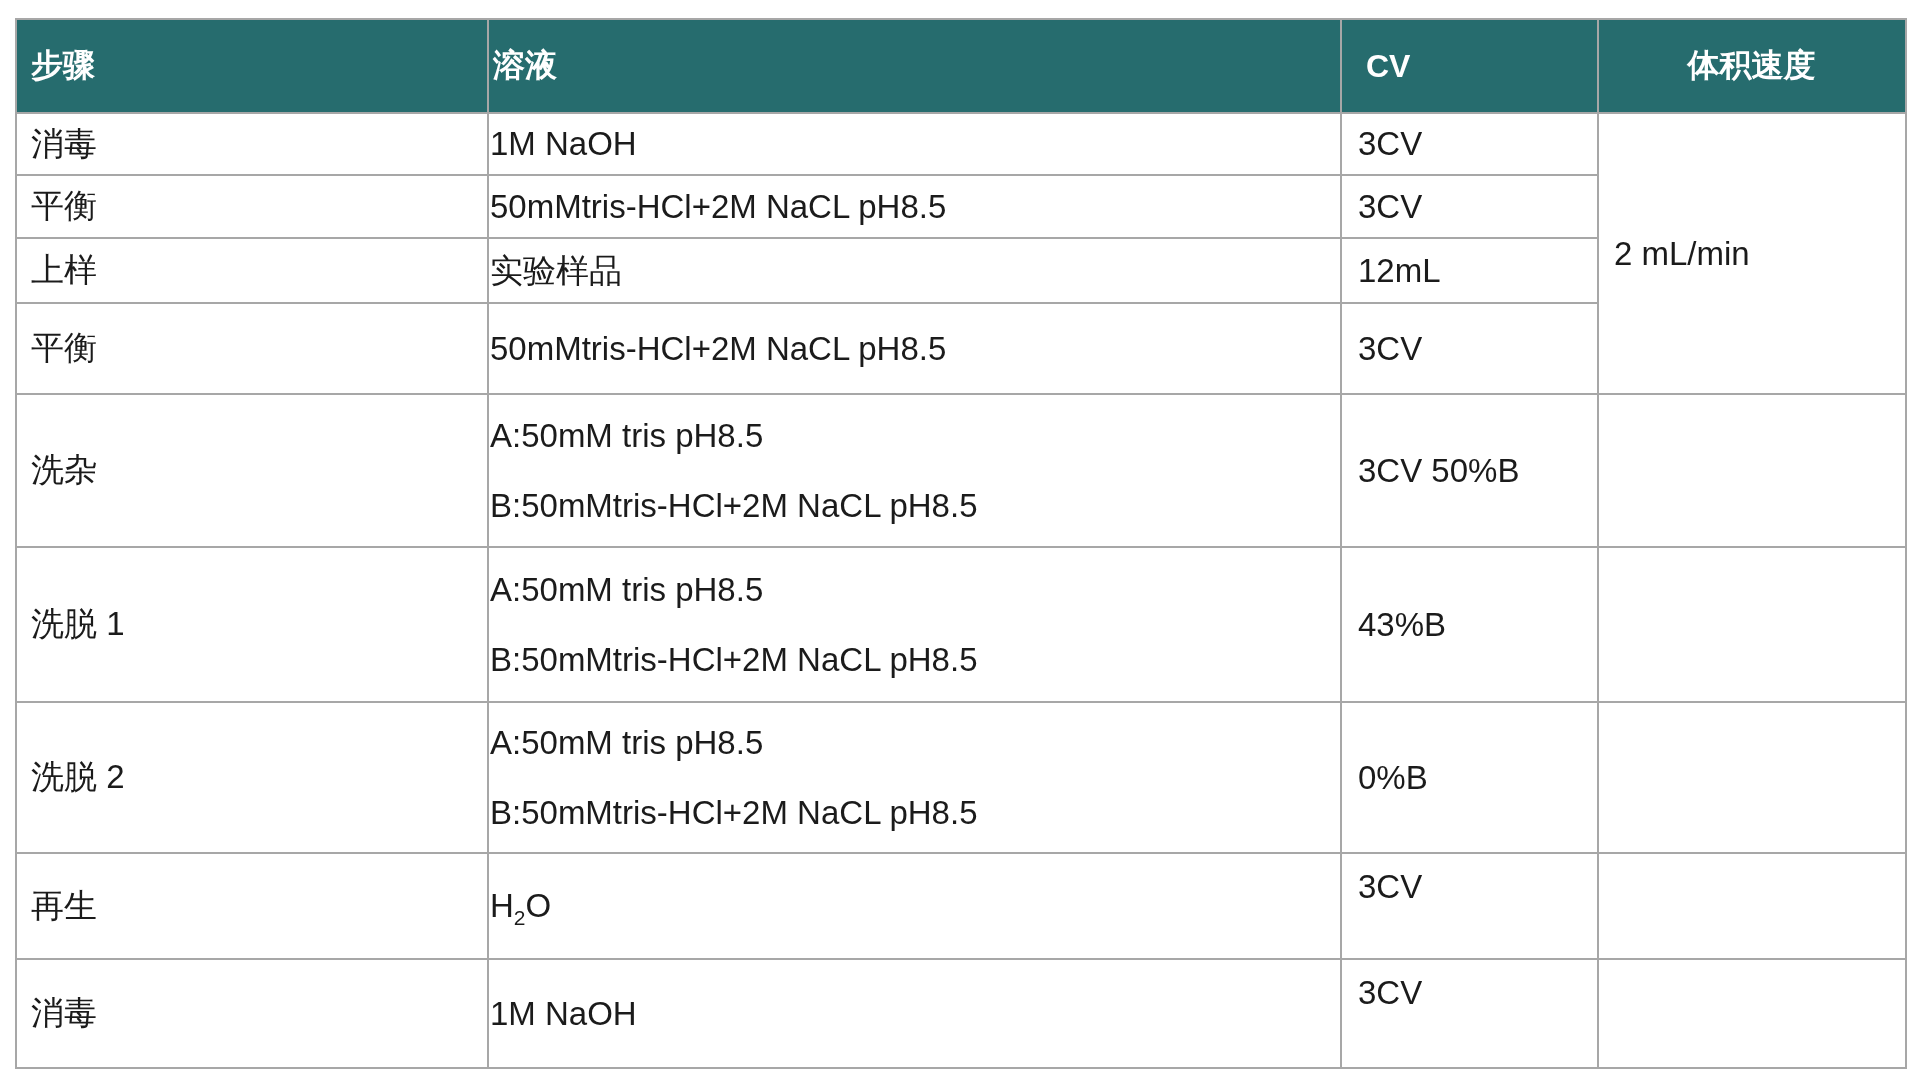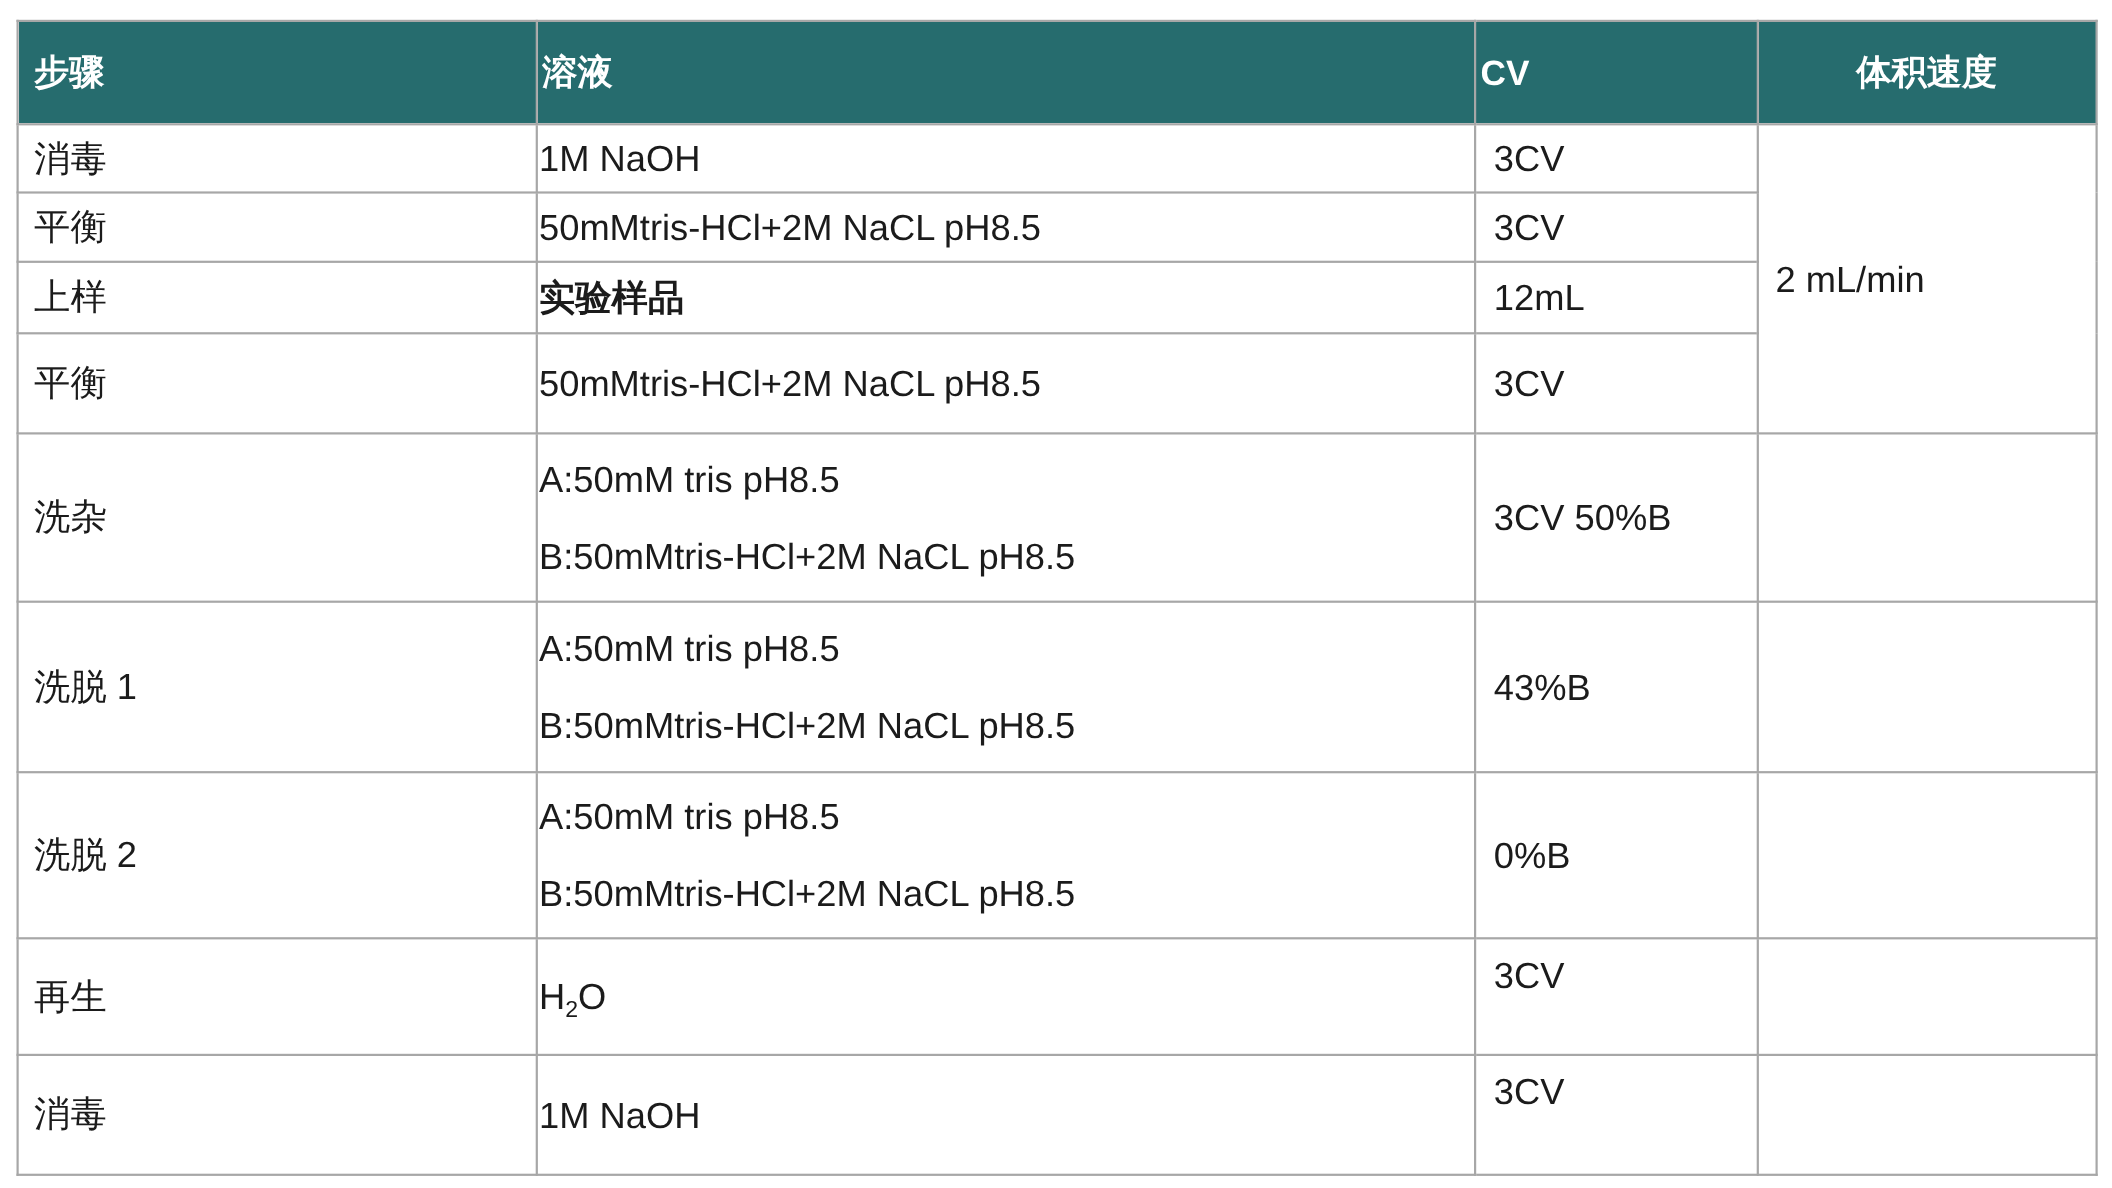--- a/index.html
+++ b/index.html
@@ -37,21 +37,21 @@
   thead tr { height: 94px; }
   th {
     background: var(--header-bg, #266c6e);
     color: var(--header-text, #ffffff);
     font-weight: 700;
     font-size: 32px;
     text-align: left;
   }
   th.col-step     { padding-left: 14px; }
   th.col-solution { padding-left: 4px; }
-  th.col-cv       { padding-left: 4px; }
+  th.col-cv       { padding-left: 24px; }
   th.col-rate     { text-align: center; padding-left: 0; }
 
   td { font-size: 33px; }
   td.col-step     { padding-left: 14px; }
   td.col-solution { }
   td.col-cv       { padding-left: 16px; }
   td.col-rate     { padding-left: 15px; }
 
   
   tbody tr:nth-child(1) { height: 62px; }
@@ -65,21 +65,21 @@
   tbody tr:nth-child(9) { height: 109px; }
 
   
   tbody tr:nth-child(8) td.col-cv,
   tbody tr:nth-child(9) td.col-cv {
     vertical-align: top;
     padding-top: 14px;
   }
 
   
-  tbody tr:nth-child(3) td.col-solution { font-weight: 700; }
+  tbody tr:nth-child(3) td.col-solution { font-weight: 400; }
 
   .solution-line { line-height: 40px; }
   .solution-line + .solution-line { margin-top: 30px; }
 
   sub {
     font-size: 21px;
     line-height: 0;
   }
 </style>
 </head>

